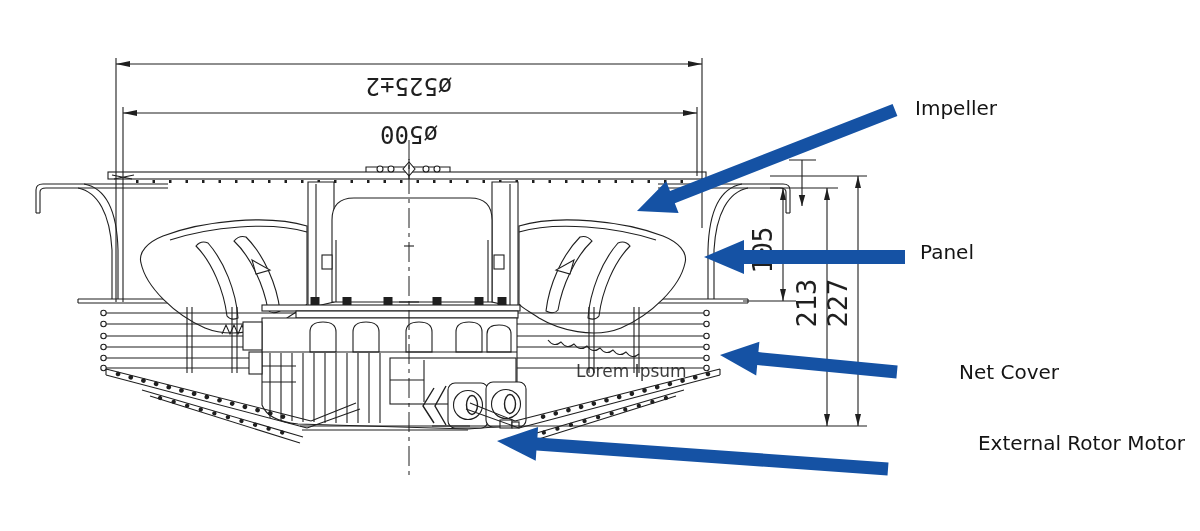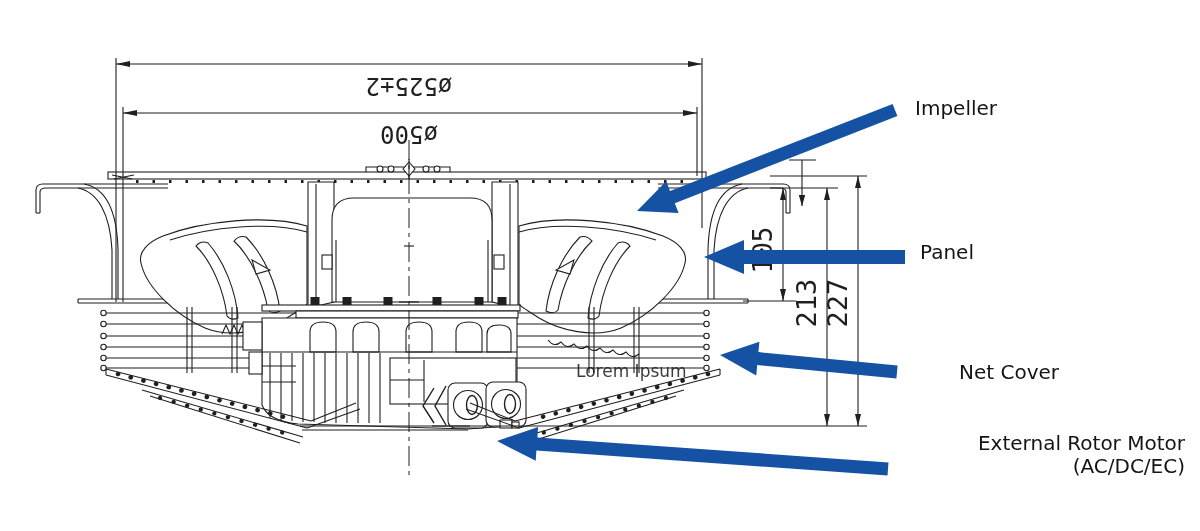--- a/index.html
+++ b/index.html
@@ -194,17 +194,16 @@
     <polygon points="897.6,365.5 758.4,352.1 759.4,341.7 720,355 756.2,375.5 757.2,365.1 896.4,378.5"></polygon>
     <polygon points="888.5,462.5 537.4,437.4 538.1,426.9 497,441 535.7,460.8 536.4,450.4 887.5,475.5"></polygon>
   </g>
 </svg>
 
 <div class="callout" style="left:915px;top:96px;">Impeller</div>
 <div class="callout" style="left:920px;top:240px;">Panel</div>
 <div class="callout" style="left:923px;top:360px;margin-left:36px;">Net Cover</div>
 <div class="callout center" style="left:895px;top:432px;width:290px;">
   <div>External Rotor Motor</div>
-  <div>(AC/DC/EC)</div>
 </div>
 <div class="watermark">Lorem Ipsum</div>
 
 </div>
 
 </body></html>

